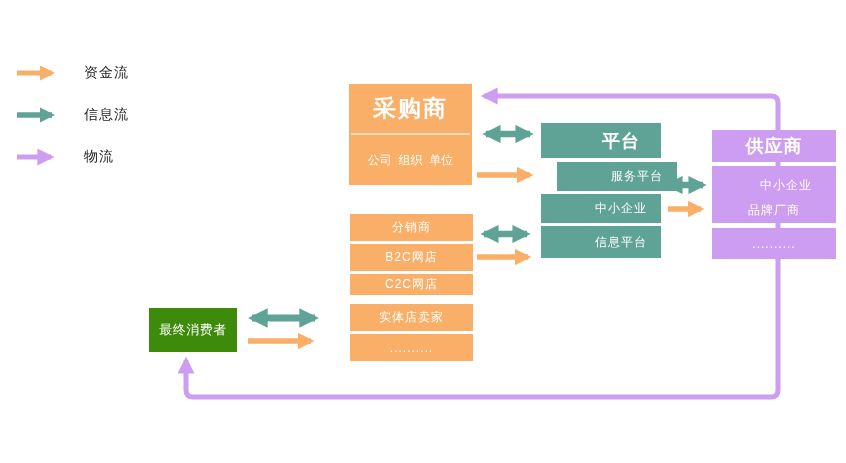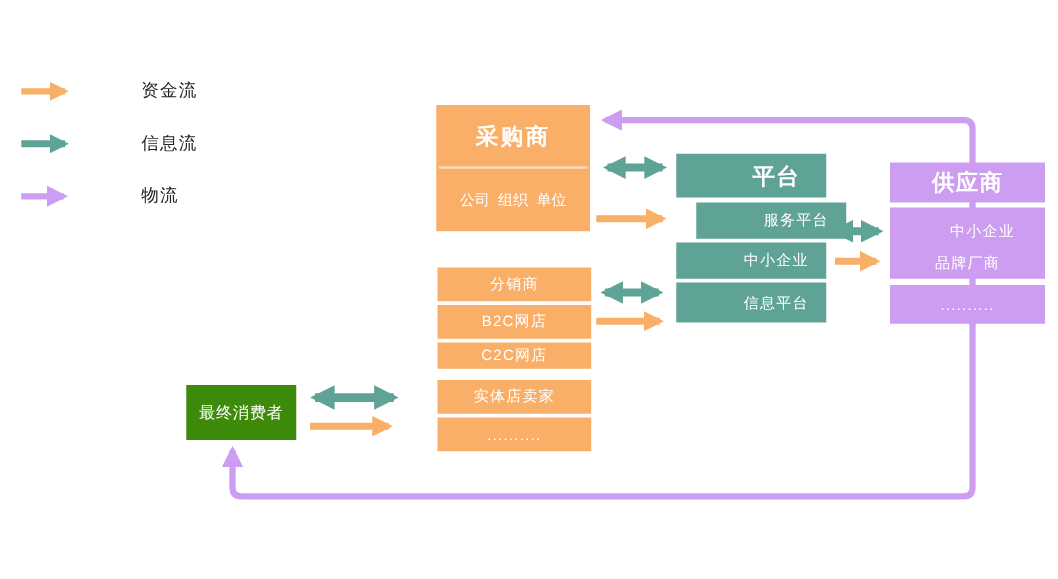--- a/index.html
+++ b/index.html
@@ -17,27 +17,27 @@
     position:absolute;z-index:1;color:#fff;
     display:flex;align-items:center;justify-content:center;
     text-align:center;box-sizing:border-box;
   }
   .bg-o{background:var(--orange);} .bg-t{background:var(--teal);padding-left:40px;}
   .bg-p{background:var(--purple);} .bg-g{background:var(--green);}
   .hdr{font-weight:bold;font-size:18px;letter-spacing:1px;}
   .row{font-size:12px;letter-spacing:1px;}
   .stack-col{flex-direction:column;align-items:stretch;justify-content:flex-start;padding:0;}
   .purchaser-title{flex:0 0 49px;display:flex;align-items:center;justify-content:center;
-    font-weight:bold;font-size:18px;letter-spacing:2px;}
+    font-weight:bold;font-size:23px;letter-spacing:2px;}
   .purchaser-divider{height:2px;background:rgba(255,255,255,0.55);margin:0 2px;}
   .purchaser-sub{flex:1;display:flex;align-items:center;justify-content:center;
     font-size:12px;white-space:pre;}
   .consumer{font-size:13px;font-weight:normal;letter-spacing:0.5px;}
 
-  .legend-item{position:absolute;z-index:1;display:flex;align-items:center;height:20px;gap:29px;}
+  .legend-item{position:absolute;z-index:1;display:flex;align-items:center;height:20px;}
   .legend-item svg{display:block;margin-right:16px;}
   .legend-label{font-size:14px;color:#222;letter-spacing:1px;}
 </style>
 </head>
 <body>
 
 <div class="canvas">
 
   <svg class="arrows" width="846" height="463" viewBox="0 0 846 463">
     <defs>

